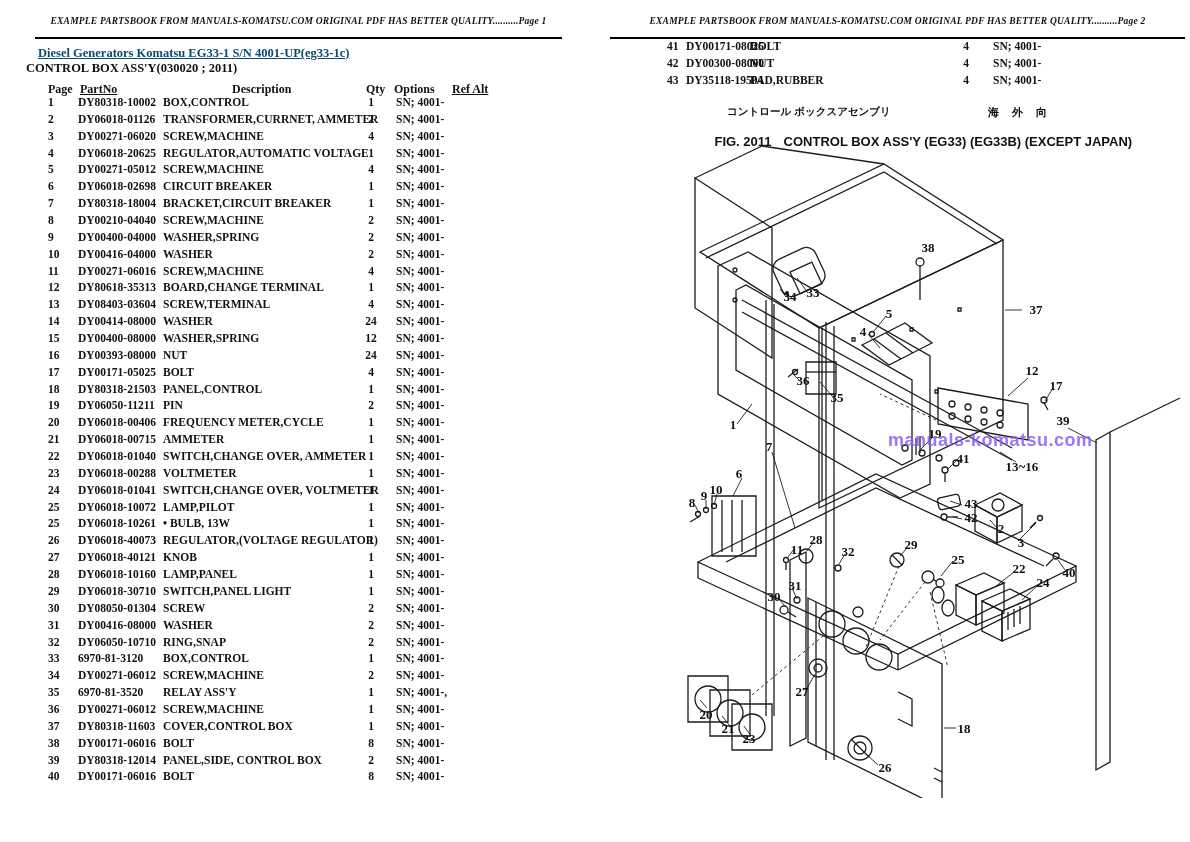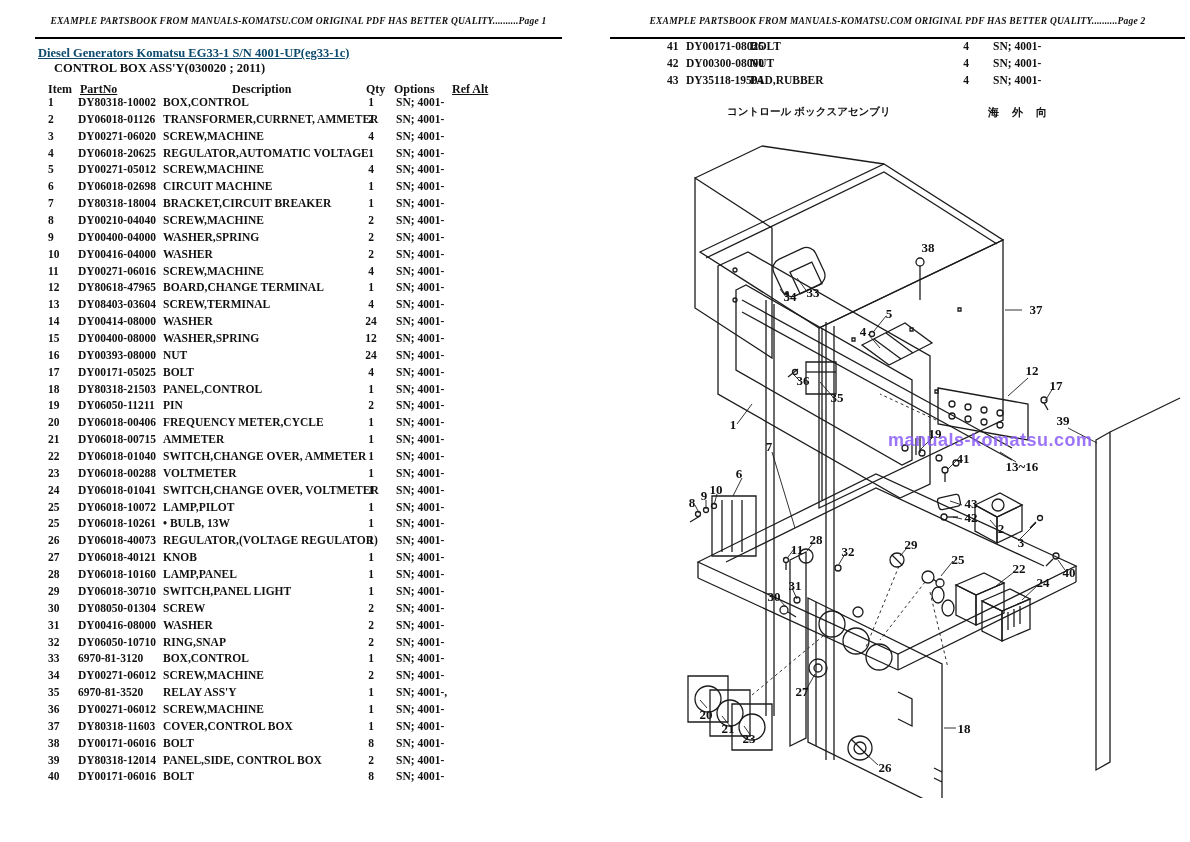--- a/index.html
+++ b/index.html
@@ -5,21 +5,21 @@
   html,body{margin:0;padding:0;background:#ffffff;}
   #page{position:relative;width:1190px;height:798px;background:#ffffff;overflow:hidden;
         font-family:"Liberation Serif", serif;color:#111;}
   .pagehead{position:absolute;top:16px;height:21px;border-bottom:2px solid #000;
             font:italic bold 9.5px "Liberation Serif", serif;text-align:center;
             letter-spacing:.2px;white-space:pre;}
   #pagehead-left{left:35px;width:527px;}
   #pagehead-right{left:610px;width:575px;}
   #title-link{position:absolute;left:38px;top:46px;font:bold 12.5px "Liberation Serif", serif;
               color:#0c4a6e;text-decoration:underline;white-space:pre;}
-  #subtitle{position:absolute;left:54px;top:61px;font:bold 12.5px "Liberation Serif", serif;white-space:pre;}
+  #subtitle{position:absolute;left:26px;top:61px;font:bold 12.5px "Liberation Serif", serif;white-space:pre;}
   #table-head{position:absolute;left:35px;top:82px;width:530px;height:15px;
               font:bold 12px "Liberation Serif", serif;}
   #table-head span{position:absolute;white-space:pre;}
   .th-item{left:13px;} .th-part{left:45px;text-decoration:underline;} .th-desc{left:197px;}
   .th-qty{left:331px;} .th-opt{left:359px;} .th-ref{left:417px;text-decoration:underline;}
   #rows-p1{position:absolute;left:35px;top:96px;width:540px;}
   #rows-p2{position:absolute;left:610px;top:40px;width:575px;}
   .prow{position:relative;height:16.87px;font:bold 11.5px "Liberation Serif", serif;}
   .prow span{position:absolute;top:0;white-space:pre;}
   #rows-p1 .c-item{left:13px;} #rows-p1 .c-part{left:43px;} #rows-p1 .c-desc{left:128px;}
@@ -47,21 +47,21 @@
 
 <div id="page">
 
   <div id="pagehead-left" class="pagehead">EXAMPLE PARTSBOOK FROM MANUALS-KOMATSU.COM ORIGINAL PDF HAS BETTER QUALITY..........Page 1</div>
   <div id="pagehead-right" class="pagehead">EXAMPLE PARTSBOOK FROM MANUALS-KOMATSU.COM ORIGINAL PDF HAS BETTER QUALITY..........Page 2</div>
 
   <a id="title-link" href="#">Diesel Generators Komatsu EG33-1 S/N 4001-UP(eg33-1c)</a>
   <div id="subtitle">CONTROL BOX ASS'Y(030020 ; 2011)</div>
 
   <div id="table-head">
-    <span class="th-item">Item</span>
+    <span class="th-item">Page</span>
     <span class="th-part">PartNo</span>
     <span class="th-desc">Description</span>
     <span class="th-qty">Qty</span>
     <span class="th-opt">Options</span>
     <span class="th-ref">Ref Alt</span>
   </div>
 
   <div id="rows-p1">
       <div class="prow">
         <span class="c-item">1</span>
@@ -94,21 +94,21 @@
       <div class="prow">
         <span class="c-item">5</span>
         <span class="c-part">DY00271-05012</span>
         <span class="c-desc">SCREW,MACHINE</span>
         <span class="c-qty">4</span>
         <span class="c-opt">SN; 4001-</span>
       </div>
       <div class="prow">
         <span class="c-item">6</span>
         <span class="c-part">DY06018-02698</span>
-        <span class="c-desc">CIRCUIT MACHINE</span>
+        <span class="c-desc">CIRCUIT BREAKER</span>
         <span class="c-qty">1</span>
         <span class="c-opt">SN; 4001-</span>
       </div>
       <div class="prow">
         <span class="c-item">7</span>
         <span class="c-part">DY80318-18004</span>
         <span class="c-desc">BRACKET,CIRCUIT BREAKER</span>
         <span class="c-qty">1</span>
         <span class="c-opt">SN; 4001-</span>
       </div>
@@ -135,21 +135,21 @@
       </div>
       <div class="prow">
         <span class="c-item">11</span>
         <span class="c-part">DY00271-06016</span>
         <span class="c-desc">SCREW,MACHINE</span>
         <span class="c-qty">4</span>
         <span class="c-opt">SN; 4001-</span>
       </div>
       <div class="prow">
         <span class="c-item">12</span>
-        <span class="c-part">DY80618-47965</span>
+        <span class="c-part">DY80618-35313</span>
         <span class="c-desc">BOARD,CHANGE TERMINAL</span>
         <span class="c-qty">1</span>
         <span class="c-opt">SN; 4001-</span>
       </div>
       <div class="prow">
         <span class="c-item">13</span>
         <span class="c-part">DY08403-03604</span>
         <span class="c-desc">SCREW,TERMINAL</span>
         <span class="c-qty">4</span>
         <span class="c-opt">SN; 4001-</span>
@@ -370,20 +370,23 @@
         <span class="c-item">43</span>
         <span class="c-part">DY35118-19504</span>
         <span class="c-desc">PAD,RUBBER</span>
         <span class="c-qty">4</span>
         <span class="c-opt">SN; 4001-</span>
       </div>
     </div>
 
   <div id="caption-jp">コントロール ボックスアセンブリ</div>
   <div id="caption-jp-right">海外向</div>
+  <div id="fig-caption">
+    <span class="fig-label">FIG. 2011</span><span>CONTROL BOX ASS'Y (EG33) (EG33B) (EXCEPT JAPAN)</span>
+  </div>
 
   <div id="watermark">manuals-komatsu.com</div>
 
   <svg id="diagram-svg" width="1190" height="842" viewBox="0 0 1190 842" xmlns="http://www.w3.org/2000/svg">
 
     <g class="ln">
       <polygon points="700,252 884,164 1003,240 819,328"></polygon>
       <polyline points="706,258 884,172 997,244"></polyline>
       <polygon points="819,328 1003,240 1003,420 819,508"></polygon>
       <line x1="822" y1="328" x2="822" y2="500"></line>

